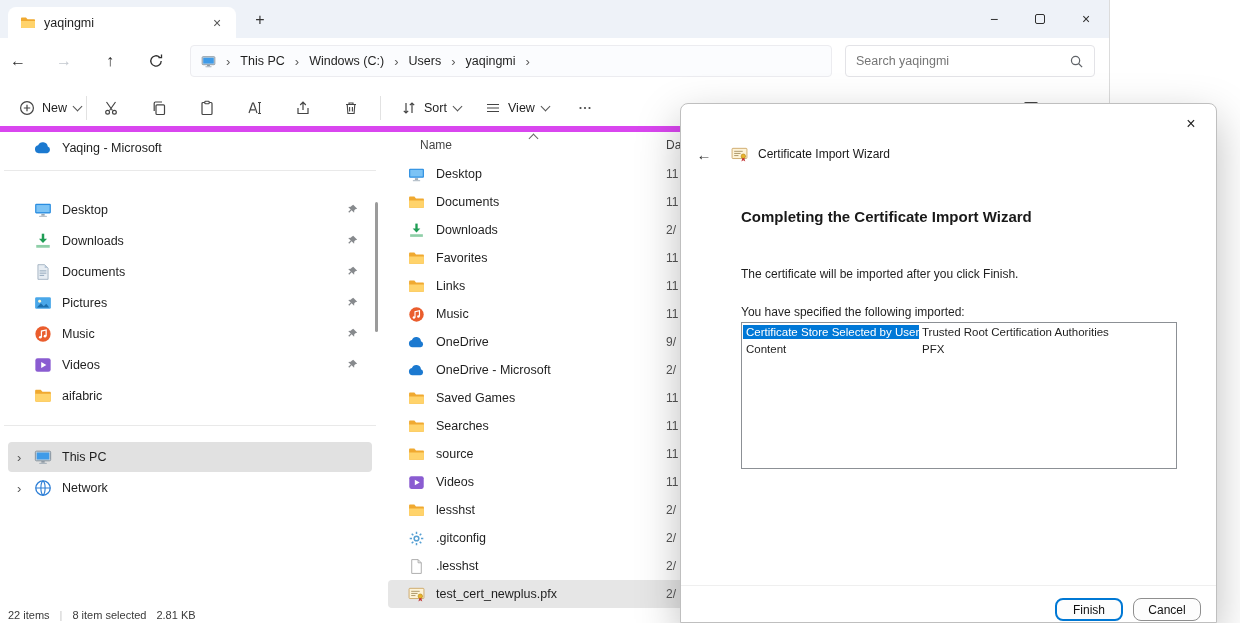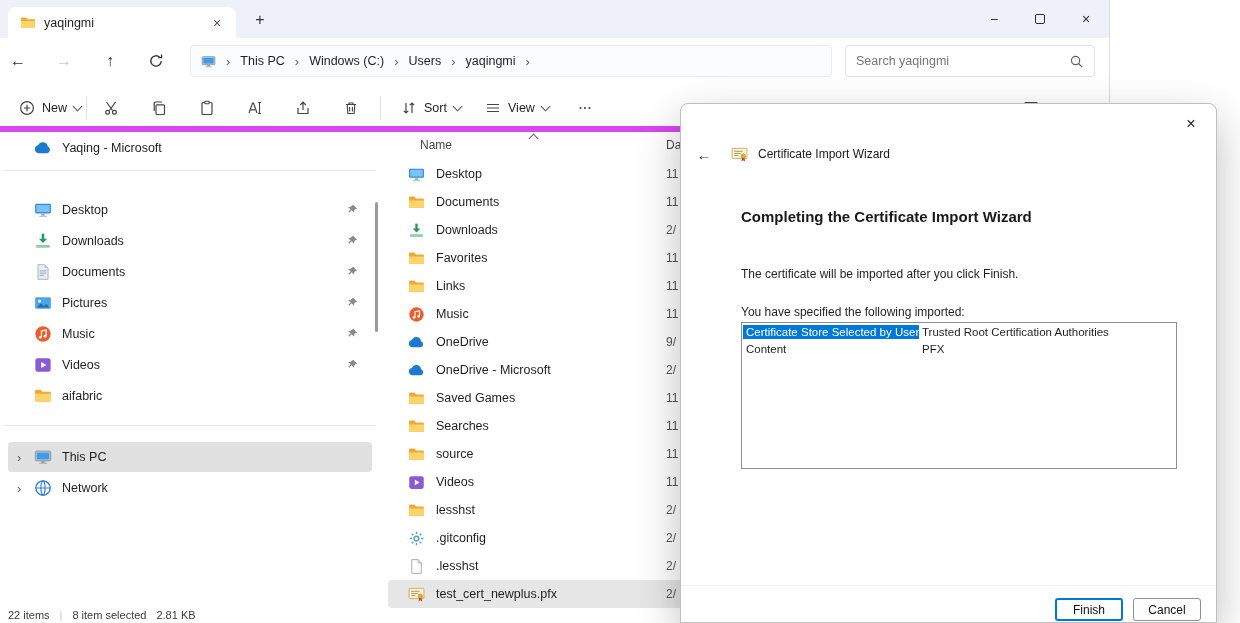--- a/index.html
+++ b/index.html
@@ -89,21 +89,21 @@
   #dlg-heading{position:absolute;left:60px;top:104px;font-size:15px;font-weight:bold;color:#191919}
   #dlg-desc{position:absolute;left:60px;top:163px;font-size:12px}
   #dlg-settings-label{position:absolute;left:60px;top:201px;font-size:12px}
   #dlg-listview{position:absolute;left:60px;top:218px;width:436px;height:147px;border:1px solid #8c9095;background:#fff;padding:2px 1px;overflow:hidden}
   .lv-row{display:flex;align-items:flex-start;height:17px;font-size:11.5px;white-space:nowrap}
   .lv-key{width:176px;flex:0 0 176px;padding:1px 3px;overflow:hidden}
   .lv-key.hl{background:#0078d7;color:#fff}
   .lv-val{padding:1px 3px}
   #dlg-footer-line{position:absolute;left:0;top:481px;width:100%;height:1px;background:#efefef}
   .dlg-btn{position:absolute;top:494px;width:68px;height:23px;font-size:12px;display:flex;align-items:center;justify-content:center;
-    background:#fdfdfd;border:1px solid #8f8f8f;border-radius:3px;color:#111}
+    background:#fdfdfd;border:1px solid #8f8f8f;border-radius:8px;color:#111}
   #btn-finish{left:374px;border:2px solid #0078d4}
   #btn-cancel{left:452px}
 </style>
 </head>
 <body>
 
 <div id="explorer">
 
   <div id="tabstrip">
     <div class="tab">

